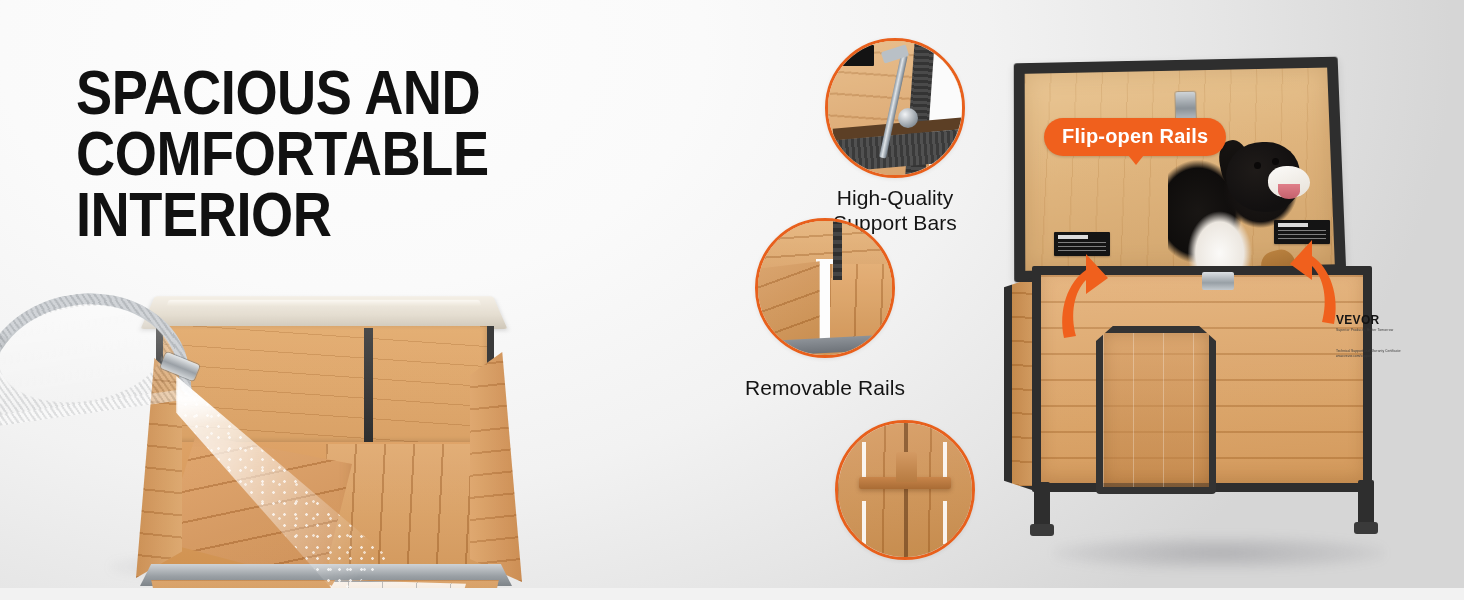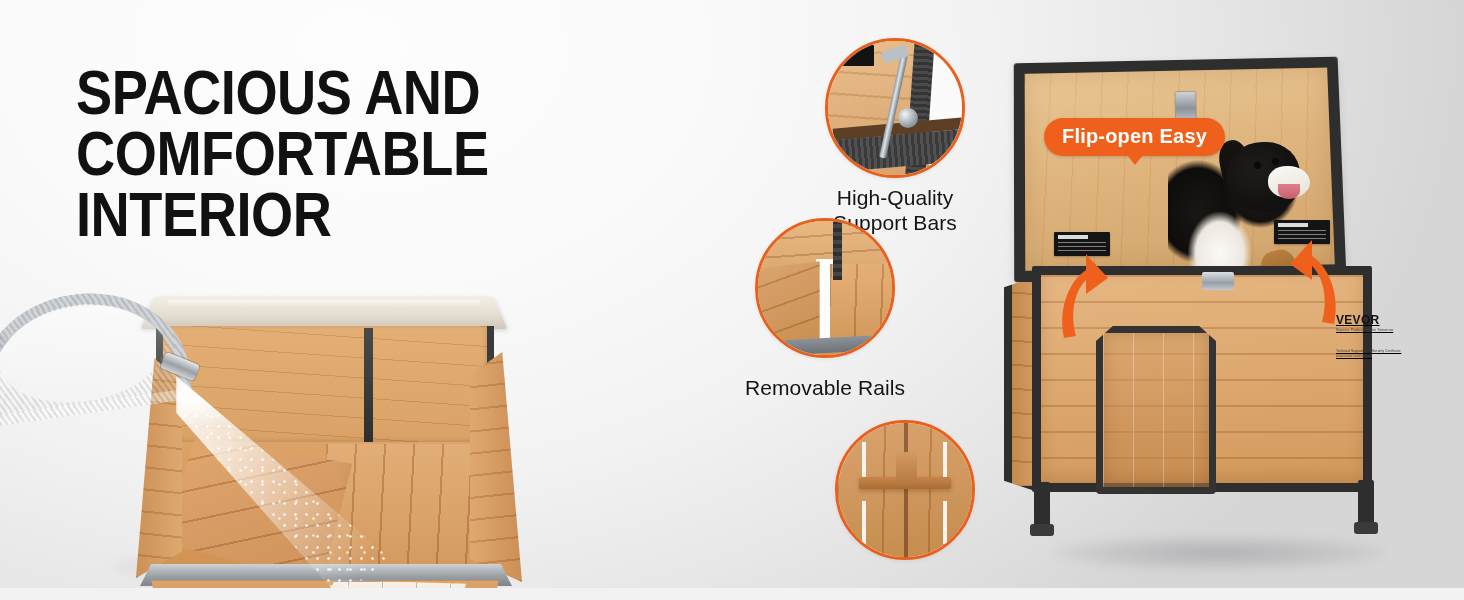--- a/index.html
+++ b/index.html
@@ -335,21 +335,21 @@
     position:absolute; left:8%; top:14%; width:52%; height:16%;
     background:rgba(255,255,255,.85); display:block;
   }
   .plate b {
     position:absolute; left:8%; top:40%; width:84%; height:44%;
     background:repeating-linear-gradient(180deg, rgba(255,255,255,.45) 0 1px, rgba(0,0,0,0) 1px 4px);
     display:block;
   }
   
   .vevor {
-    position:absolute; left:330px; top:256px; width:78px; text-align:left;text-decoration:underline;
+    position:absolute; left:330px; top:256px; width:78px; text-align:left;
   }
   .vevor .v-mark {
     font-size:12px; font-weight:700; color:#141414; letter-spacing:.3px; line-height:1;
   }
   .vevor .v-sub {
     margin-top:2px; font-size:3.4px; color:#3c3c3c; line-height:1.5; letter-spacing:.1px;
   }
   .vevor .v-sub2 { margin-top:16px; font-size:3.4px; color:#3c3c3c; line-height:1.5; }
   
   .badge {
@@ -484,15 +484,15 @@
         <path d="M12 90 C6 62, 16 34, 34 22 L34 6 L56 30 L34 46 L34 32 C22 44, 18 66, 24 88 Z" fill="#f0601d"></path>
       </svg>
     </div>
     <div class="arrow" style="left:280px;top:176px;">
       <svg viewBox="0 0 60 92" aria-hidden="true">
         <path d="M48 90 C54 62, 44 34, 26 22 L26 6 L4 30 L26 46 L26 32 C38 44, 42 66, 36 88 Z" fill="#f0601d"></path>
       </svg>
     </div>
   </div>
 
-  <div class="badge">Flip-open Easy</div>
+  <div class="badge">Flip-open Rails</div>
 
 </div>
 
 </body></html>

